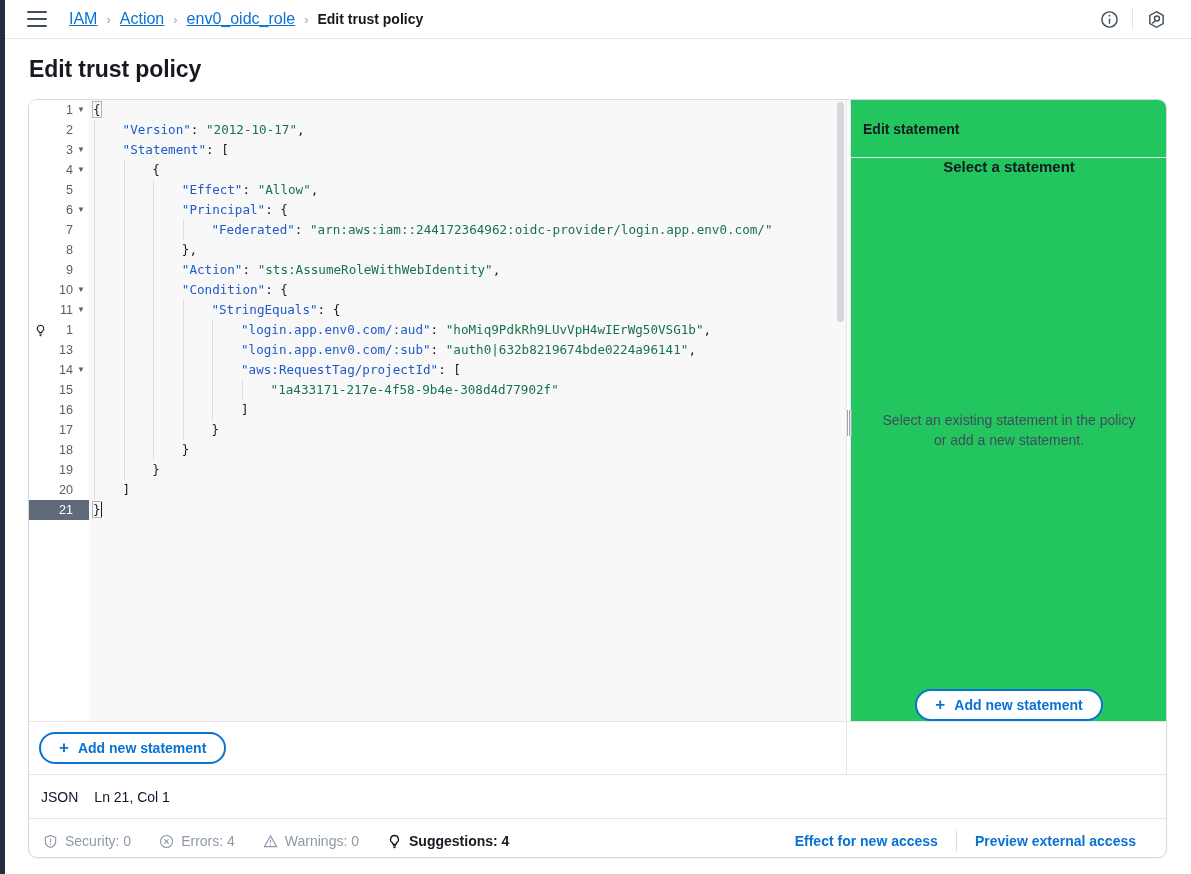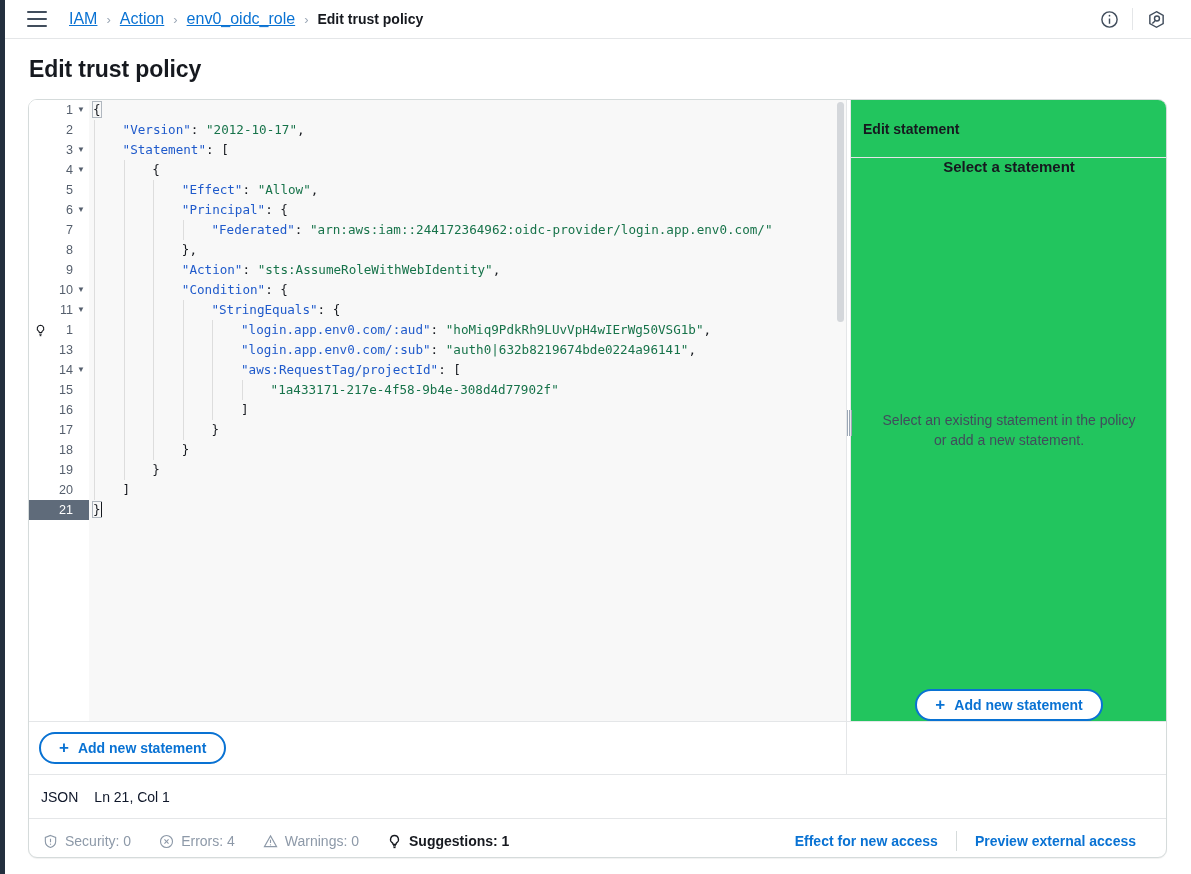--- a/index.html
+++ b/index.html
@@ -360,21 +360,21 @@
             <span>Warnings: 0</span>
           </div>
           <div class="diag-item strong">
             <span style="display: inline-flex;">
               <svg width="15" height="15" viewBox="0 0 16 16" fill="none" stroke="currentColor" stroke-width="1.4">
                 <path d="M8 1.6a4.2 4.2 0 0 0-2.5 7.6c.6.5 1 1.1 1 1.8h3a2.6 2.6 0 0 1 1-1.8A4.2 4.2 0 0 0 8 1.6z"></path>
                 <line x1="6.4" y1="12.6" x2="9.6" y2="12.6"></line>
                 <line x1="6.9" y1="14.4" x2="9.1" y2="14.4"></line>
               </svg>
             </span>
-            <span>Suggestions: 1</span>
+            <span>Suggestions: 4</span>
           </div>
         </div>
       <div class="diag-spacer"></div>
       <div class="diag-link">Effect for new access</div>
       <div class="diag-div"></div>
       <div class="diag-link">Preview external access</div>
     </div>
 
   </div>
 </div>

